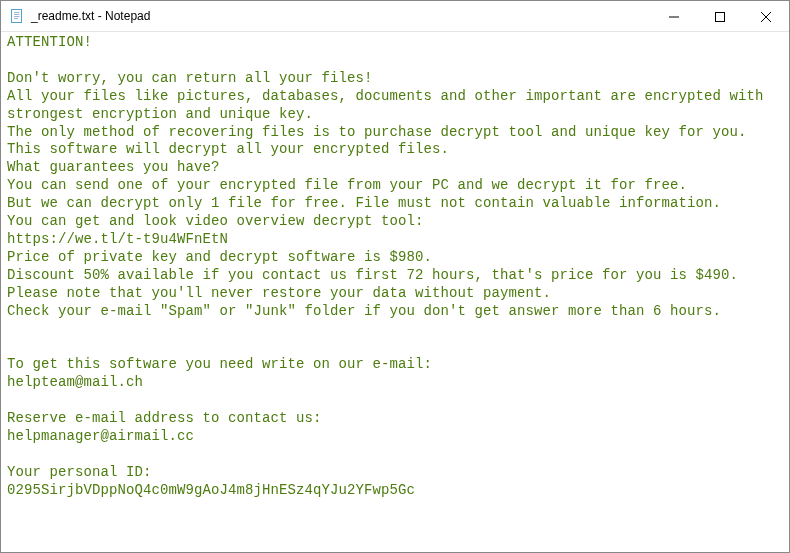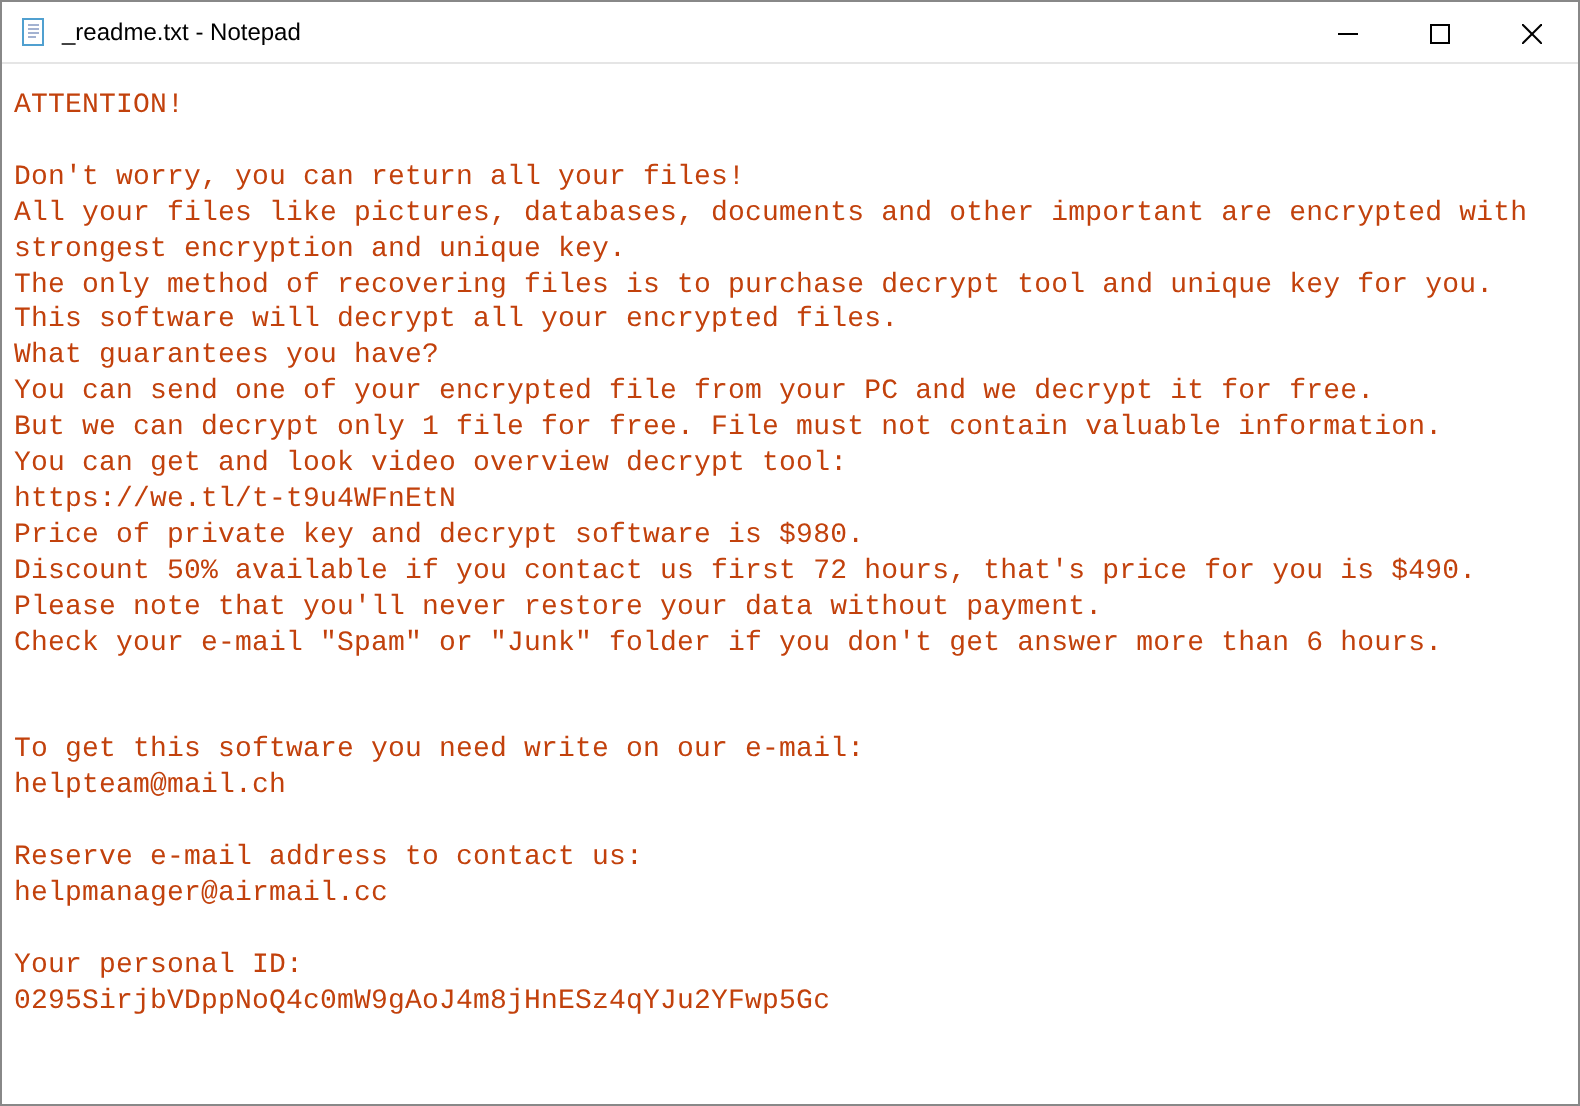--- a/index.html
+++ b/index.html
@@ -66,26 +66,25 @@
       padding: 2px 6px;
       cursor: default;
       color: #000;
     }
     .content {
       flex: 1;
       padding: 2px 6px;
       font-family: Consolas, "Courier New", monospace;
       font-size: 14px;
       line-height: 1.28;
-      color: #c2410c;
+      color: #4d7c0f;
       background: #fff;
       white-space: pre-wrap;
       overflow: auto;
       letter-spacing: 0.1px;
-      margin-top: 11px;
     }
   </style>
 </head>
 <body>
 
 <div class="window">
   <div class="titlebar">
     <span class="titlebar-icon">
       <svg width="16" height="16" viewBox="0 0 16 16">
         <rect x="2.5" y="1.5" width="10" height="13" fill="#fff" stroke="#50a0d0" stroke-width="1"></rect>

